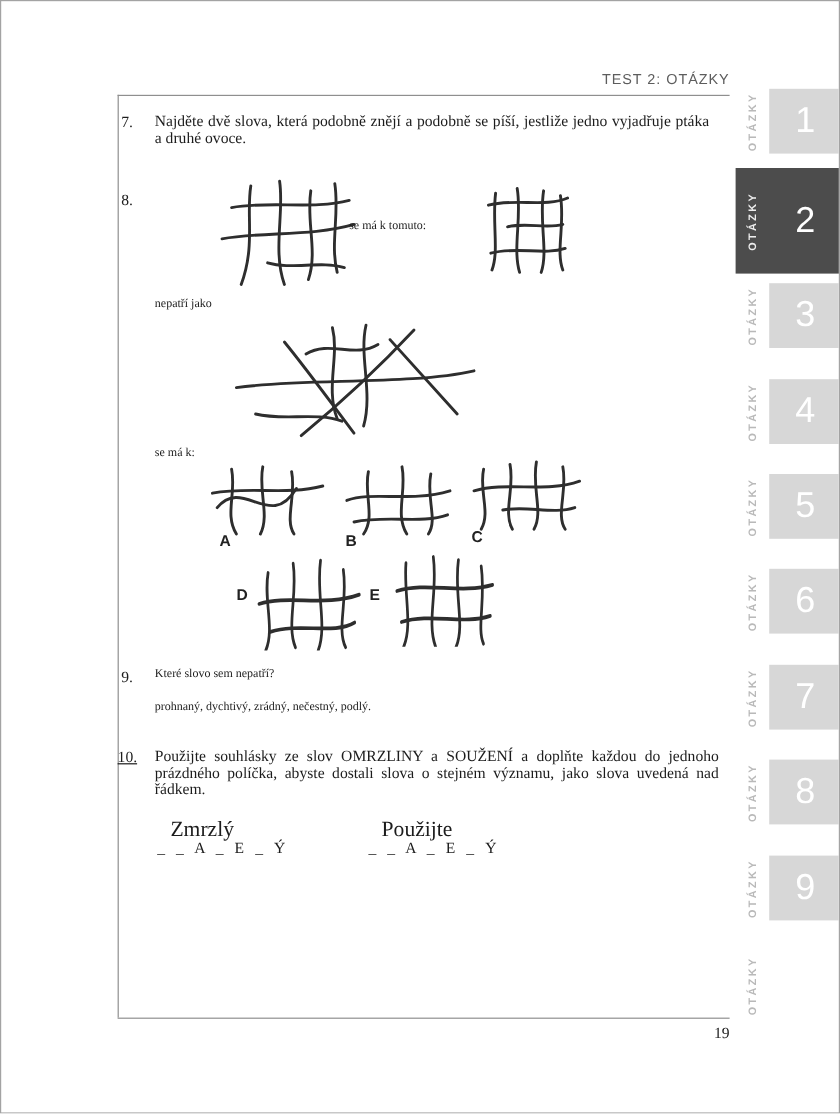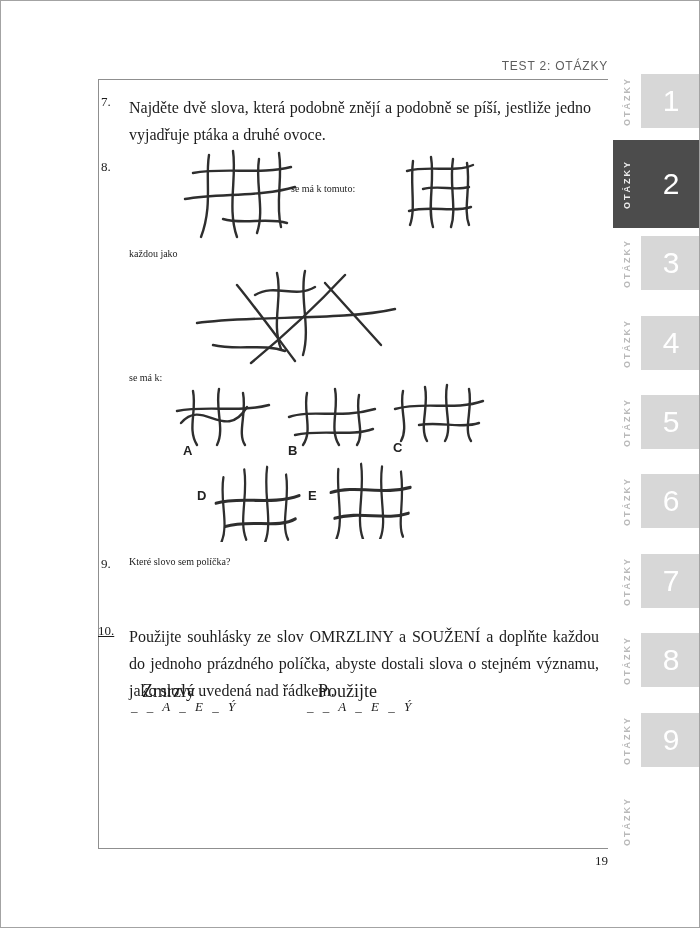--- a/index.html
+++ b/index.html
@@ -15,32 +15,32 @@
   .rule-left{left:97px;top:78px;width:1px;height:769px;}
   .rule-bottom{left:97px;top:847px;width:510px;height:1px;}
 
   .hdr{
     position:absolute;top:58px;left:97px;width:510px;text-align:right;
     font-family:"Liberation Sans", sans-serif;font-size:12px;color:#5d5d5d;
     letter-spacing:.8px;
   }
 
   .qnum{position:absolute;font-size:13px;width:26px;text-align:left;}
-  .qtext{position:absolute;font-size:16px;line-height:27px;text-align:justify;}
+  .qtext{position:absolute;font-size:13px;line-height:14px;text-align:justify;}
   .plain{position:absolute;font-size:10px;}
   .bold{font-weight:normal;}
 
   .squiggle{position:absolute;}
   .squiggle path{fill:none;stroke:#2e2e2e;stroke-width:2.4;stroke-linecap:round;}
   .opt-label{
     position:absolute;font-family:"Liberation Sans", sans-serif;
     font-weight:bold;font-size:13px;color:#222;
   }
 
-  .pattern{position:absolute;font-size:13px;letter-spacing:3px;white-space:pre;font-style:italic;}
+  .pattern{position:absolute;font-size:13px;letter-spacing:3px;white-space:pre;}
   .answer-label{position:absolute;font-size:18px;}
 
   .page-num{position:absolute;left:575px;top:852px;width:32px;text-align:right;font-size:13px;}
 
   
   .tab{
     position:absolute;left:612px;width:88px;height:54px;
     display:flex;align-items:stretch;cursor:pointer;
   }
   .tab-label{width:28px;display:flex;align-items:center;justify-content:center;}
@@ -88,21 +88,21 @@
   <svg class="squiggle" style="left:398px;top:150px;" width="78" height="78" viewBox="0 0 78 78">
     <path d="M14,10 C11,34 17,58 11,74"></path>
     <path d="M32,6 C36,30 28,56 34,76"></path>
     <path d="M54,8 C50,34 58,58 52,76"></path>
     <path d="M68,12 C72,36 64,58 70,74"></path>
     <path d="M8,20 C30,14 56,22 74,14"></path>
     <path d="M10,60 C32,54 54,62 72,56"></path>
     <path d="M24,38 C40,34 56,40 70,36"></path>
   </svg>
 
-  <div class="plain" style="left:128px;top:247px;">každou jako</div>
+  <div class="plain" style="left:128px;top:247px;">nepatří jako</div>
 
   <svg class="squiggle" style="left:192px;top:266px;" width="205" height="100" viewBox="0 0 205 100">
     <path d="M4,56 C60,48 150,54 202,42"></path>
     <path d="M44,18 C62,40 84,70 102,94"></path>
     <path d="M152,8 C124,38 92,68 58,96"></path>
     <path d="M84,6 C90,30 78,56 88,82"></path>
     <path d="M112,4 C106,30 118,60 110,88"></path>
     <path d="M132,16 C152,38 172,60 188,78"></path>
     <path d="M62,28 C82,16 102,32 122,20"></path>
     <path d="M20,78 C44,84 70,76 92,84"></path>
@@ -151,21 +151,22 @@
   <svg class="squiggle" style="left:324px;top:458px;" width="95" height="80" viewBox="0 0 100 62" preserveAspectRatio="none">
     <path d="M14,8 C12,28 20,48 12,62"></path>
     <path d="M38,4 C42,26 32,46 40,62"></path>
     <path d="M60,6 C56,28 66,48 58,62"></path>
     <path d="M80,10 C84,32 76,50 82,60"></path>
     <path d="M6,26 C32,20 62,28 90,22"></path>
     <path d="M10,46 C36,40 64,48 88,42"></path>
   </svg>
 
   <div class="qnum" style="left:100px;top:555px;">9.</div>
-  <div class="plain" style="left:128px;top:555px;">Které slovo sem políčka?</div>
+  <div class="plain" style="left:128px;top:555px;">Které slovo sem nepatří?</div>
+  <div class="plain" style="left:128px;top:583px;">prohnaný, dychtivý, zrádný, nečestný, podlý.</div>
 
   <div class="qnum" style="left:97px;top:622px;text-decoration:underline;">10.</div>
   <div class="qtext" style="left:128px;top:622px;width:470px;">
     <span>Použijte souhlásky ze slov </span><span class="bold">OMRZLINY</span><span> a </span><span class="bold">SOUŽENÍ</span><span> a doplňte každou do jednoho prázdného políčka, abyste dostali slova o stejném významu, jako slova uvedená nad řádkem.</span>
   </div>
 
   <div class="answer-label" style="left:141px;top:680px;">Zmrzlý</div>
   <div class="answer-label" style="left:317px;top:680px;">Použijte</div>
   <div class="pattern" style="left:130px;top:698px;">_ _ A _ E _ Ý</div>
   <div class="pattern" style="left:306px;top:698px;">_ _ A _ E _ Ý</div>

